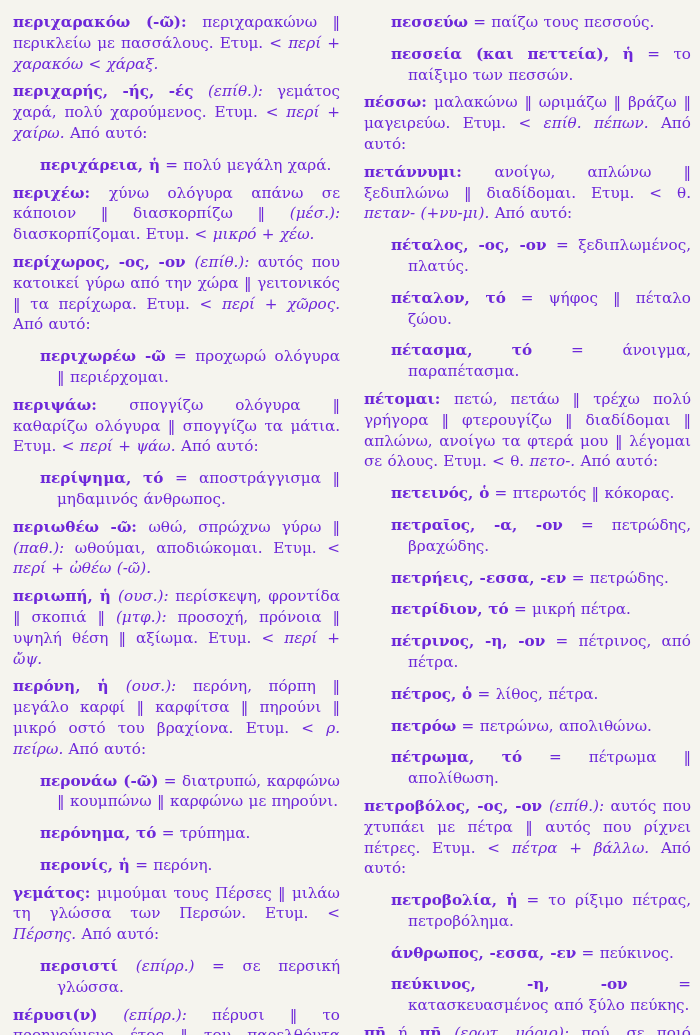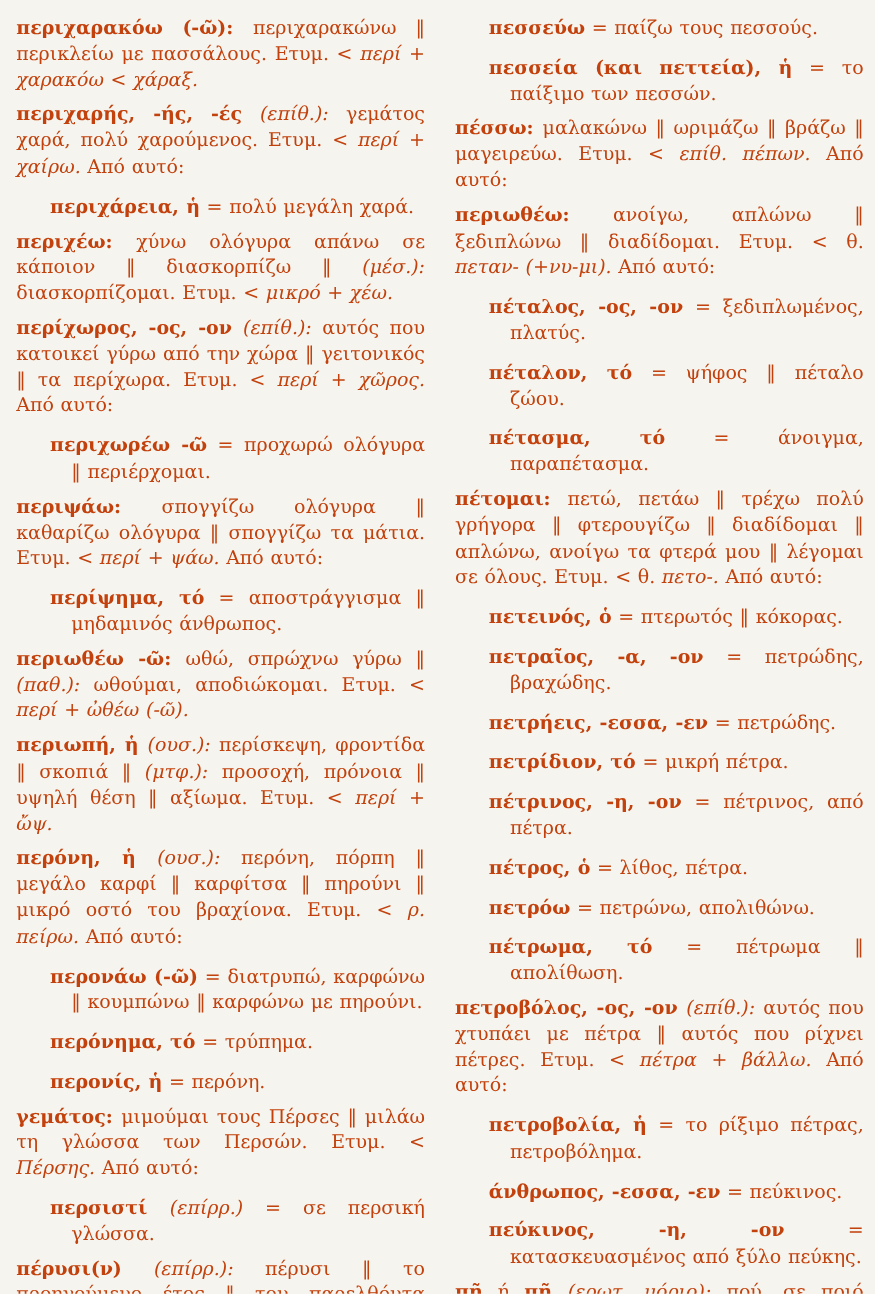--- a/index.html
+++ b/index.html
@@ -8,21 +8,21 @@
     background: #f5f4ee;
     overflow: hidden;
   }
   .page {
     box-sizing: border-box;
     width: 700px; height: 1035px;
     padding: 10px 8px 0 13px;
     display: flex;
     gap: 24px;
     font-family: "DejaVu Serif", "Liberation Serif", serif;
-    color: #c2410c;
+    color: #6d28d9;
   }
   .col { width: 327px; flex: 0 0 327px; }
   .entry {
     margin: 7px 0 0 0;
     text-align: justify;
     font-size: 15.2px;
     line-height: 20.8px;
     word-spacing: 0.5px;
   }
   .col .entry:first-child { margin-top: 2px; }
@@ -55,21 +55,21 @@
       <p class="entry sub"><span class="b">περονίς, ἡ</span><span class="n"> = περόνη.</span></p>
       <p class="entry"><span class="b">γεμάτος: </span><span class="n">μιμούμαι τους Πέρσες ‖ μιλάω τη γλώσσα των Περσών. Ετυμ. &lt; </span><span class="i">Πέρσης. </span><span class="n">Από αυτό:</span></p>
       <p class="entry sub"><span class="b">περσιστί </span><span class="i">(επίρρ.)</span><span class="n"> = σε περσική γλώσσα.</span></p>
       <p class="entry"><span class="b">πέρυσι(ν) </span><span class="i">(επίρρ.): </span><span class="n">πέρυσι ‖ το προηγούμενο έτος ‖ τον παρελθόντα χρόνο. Ετυμ. &lt; θ. </span><span class="i">περα- (peruti). </span><span class="n">Από αυτό:</span></p>
       <p class="entry sub"><span class="b">περυσινός, -ή, -όν</span><span class="n"> = περσινός, του προηγούμενου έτους.</span></p>
     </div>
   <div class="col">
       <p class="entry sub"><span class="b">πεσσεύω</span><span class="n"> = παίζω τους πεσσούς.</span></p>
       <p class="entry sub"><span class="b">πεσσεία (και πεττεία), ἡ</span><span class="n"> = το παίξιμο των πεσσών.</span></p>
       <p class="entry"><span class="b">πέσσω: </span><span class="n">μαλακώνω ‖ ωριμάζω ‖ βράζω ‖ μαγειρεύω. Ετυμ. &lt; </span><span class="i">επίθ. πέπων. </span><span class="n">Από αυτό:</span></p>
-      <p class="entry"><span class="b">περιωθέω: </span><span class="n">ανοίγω, απλώνω ‖ ξεδιπλώνω ‖ διαδίδομαι. Ετυμ. &lt; θ. </span><span class="i">πεταν- (+νυ-μι). </span><span class="n">Από αυτό:</span></p>
+      <p class="entry"><span class="b">πετάννυμι: </span><span class="n">ανοίγω, απλώνω ‖ ξεδιπλώνω ‖ διαδίδομαι. Ετυμ. &lt; θ. </span><span class="i">πεταν- (+νυ-μι). </span><span class="n">Από αυτό:</span></p>
       <p class="entry sub"><span class="b">πέταλος, -ος, -ον</span><span class="n"> = ξεδιπλωμένος, πλατύς.</span></p>
       <p class="entry sub"><span class="b">πέταλον, τό</span><span class="n"> = ψήφος ‖ πέταλο ζώου.</span></p>
       <p class="entry sub"><span class="b">πέτασμα, τό</span><span class="n"> = άνοιγμα, παραπέτασμα.</span></p>
       <p class="entry"><span class="b">πέτομαι: </span><span class="n">πετώ, πετάω ‖ τρέχω πολύ γρήγορα ‖ φτερουγίζω ‖ διαδίδομαι ‖ απλώνω, ανοίγω τα φτερά μου ‖ λέγομαι σε όλους. Ετυμ. &lt; θ. </span><span class="i">πετο-. </span><span class="n">Από αυτό:</span></p>
       <p class="entry sub"><span class="b">πετεινός, ὁ</span><span class="n"> = πτερωτός ‖ κόκορας.</span></p>
       <p class="entry sub"><span class="b">πετραῖος, -α, -ον</span><span class="n"> = πετρώδης, βραχώδης.</span></p>
       <p class="entry sub"><span class="b">πετρήεις, -εσσα, -εν</span><span class="n"> = πετρώδης.</span></p>
       <p class="entry sub"><span class="b">πετρίδιον, τό</span><span class="n"> = μικρή πέτρα.</span></p>
       <p class="entry sub"><span class="b">πέτρινος, -η, -ον</span><span class="n"> = πέτρινος, από πέτρα.</span></p>
       <p class="entry sub"><span class="b">πέτρος, ὁ</span><span class="n"> = λίθος, πέτρα.</span></p>

